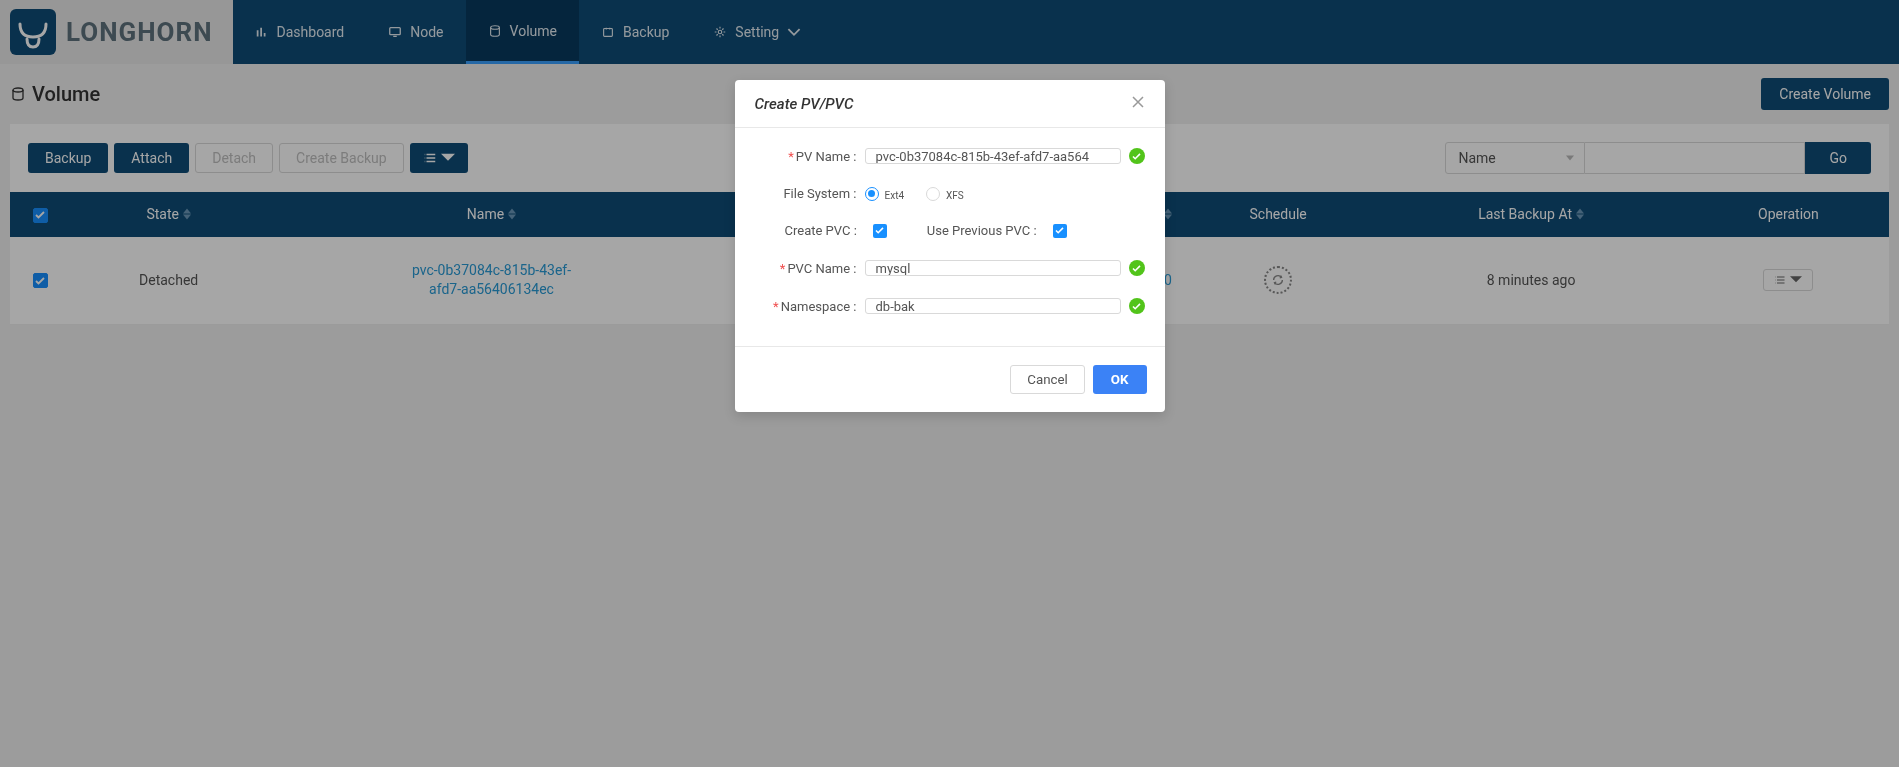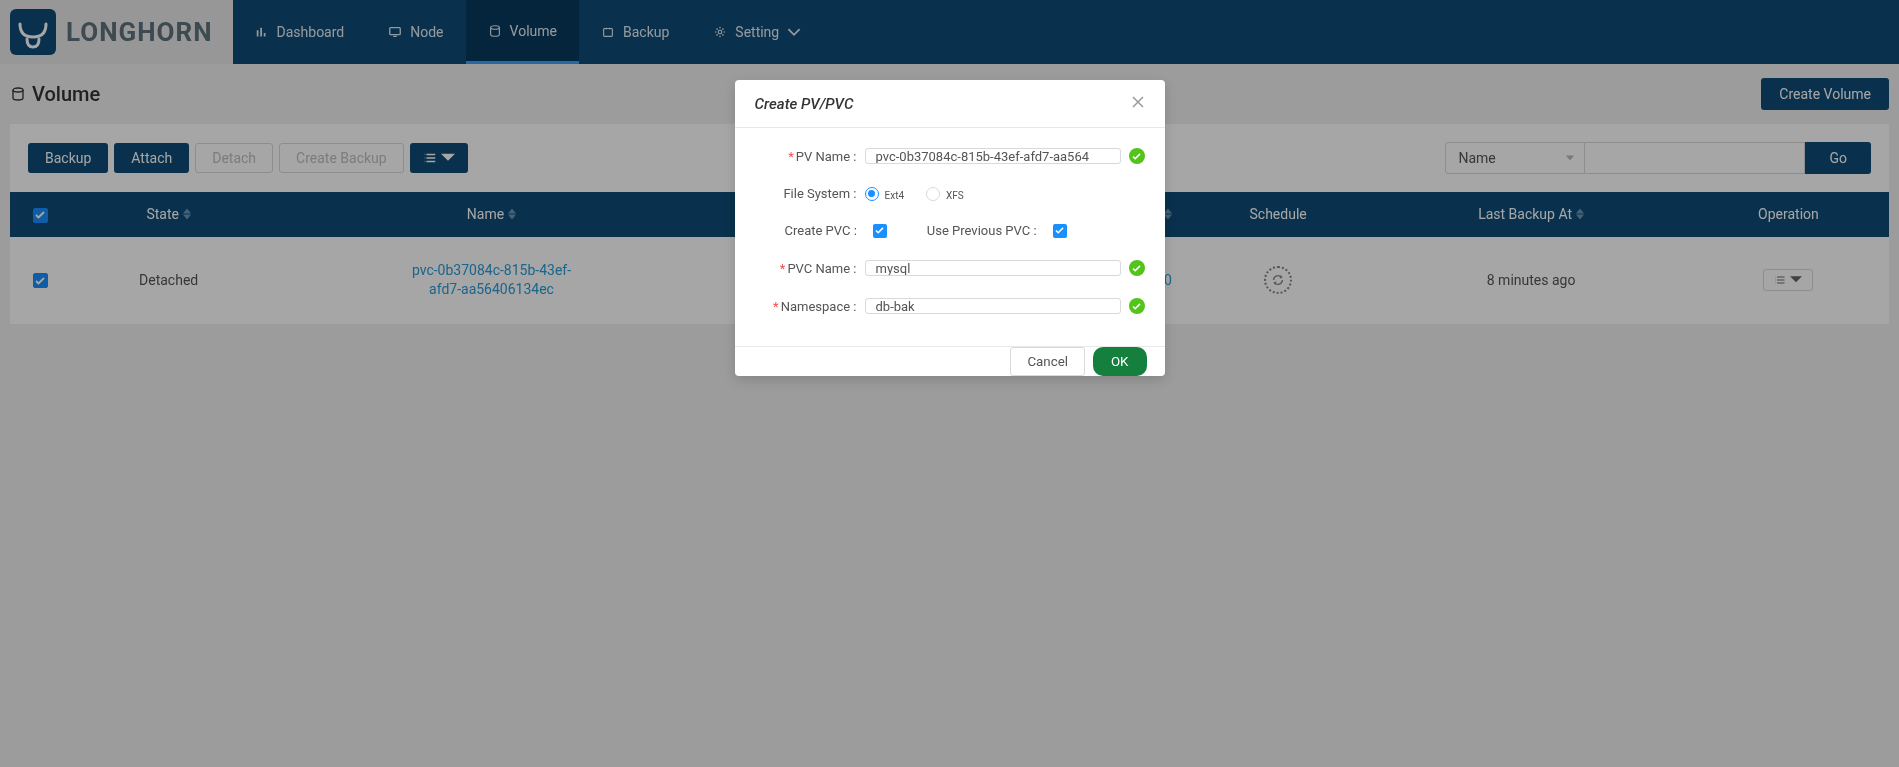--- a/index.html
+++ b/index.html
@@ -70,23 +70,23 @@
 .check-ok svg { width: 9px; height: 7px; }
 .radio-group { display: flex; gap: 22px; align-items: center; }
 .radio { display: flex; align-items: flex-end; gap: 6px; font-size: 10px; color: #555; }
 .radio-dot { width: 14px; height: 14px; border: 1px solid #1890ff; border-radius: 50%; display: inline-flex; align-items: center; justify-content: center; }
 .radio-dot.checked::after { content: ""; width: 7px; height: 7px; background: #1890ff; border-radius: 50%; }
 .radio-dot.unchecked { border-color: #d9d9d9; }
 .inline-pair { display: flex; gap: 40px; align-items: center; }
 .inline-pair .form-label { width: auto; }
 .small-check { width: 14px; height: 14px; background: #1890ff; border-radius: 2px; display: inline-flex; align-items: center; justify-content: center; }
 .small-check svg { width: 9px; height: 7px; }
-.modal-foot { border-top: 1px solid #e8e8e8; padding: 0 18px; display: flex; justify-content: flex-end; gap: 8px; }
+.modal-foot { border-top: 1px solid #e8e8e8; padding: 18px 18px; display: flex; justify-content: flex-end; gap: 8px; }
 .btn-cancel { background: #fff; border: 1px solid #d9d9d9; color: #555; padding: 6px 16px; border-radius: 3px; cursor: pointer; }
-.btn-ok { background: #15803d; color: #fff; padding: 6px 18px; border: none; border-radius: 10px; cursor: pointer; }
+.btn-ok { background: #3b82f6; color: #fff; padding: 6px 18px; border: none; border-radius: 3px; cursor: pointer; font-weight: bold; }
 </style>
 </head>
 <body>
 
 <div class="topnav">
   <div class="logo-wrap">
     <span class="logo-icon">
       <svg width="46" height="46" viewBox="0 0 46 46">
           <rect x="0" y="0" width="46" height="46" rx="6" fill="#0e4c77"></rect>
           <path d="M10 15 Q10 28 23 28 Q36 28 36 15 M17 30 Q17 38 23 38 Q29 38 29 30" stroke="#fff" stroke-width="3" fill="none" stroke-linecap="round"></path>

